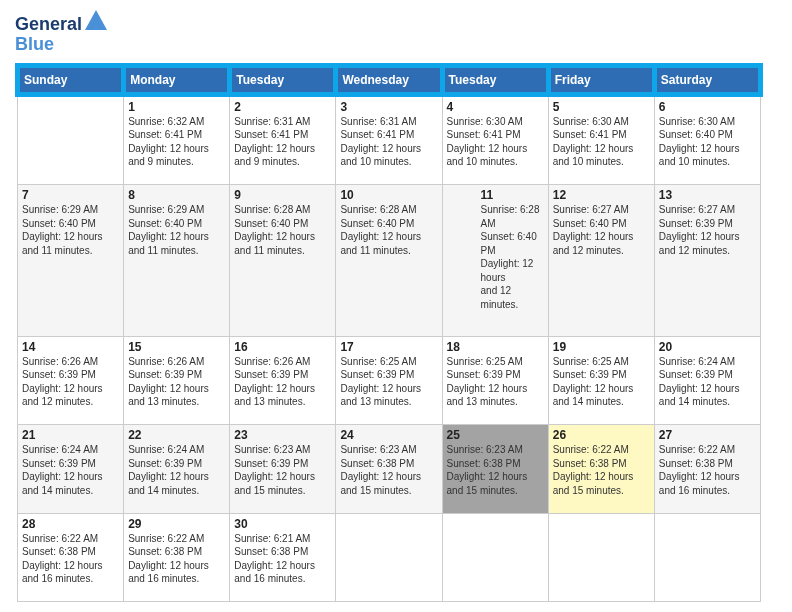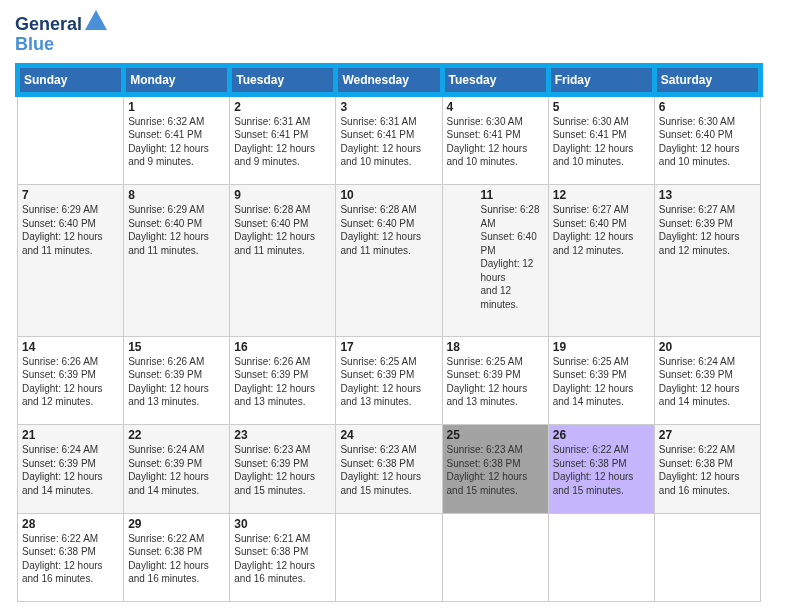--- a/index.html
+++ b/index.html
@@ -223,21 +223,21 @@
             <div class="day-info">Sunrise: 6:23 AM<br>Sunset: 6:39 PM<br>Daylight: 12 hours<br>and 15 minutes.</div>
           </td>
           <td style="background: rgb(245, 245, 245);">
             <span class="day-num">24</span>
             <div class="day-info">Sunrise: 6:23 AM<br>Sunset: 6:38 PM<br>Daylight: 12 hours<br>and 15 minutes.</div>
           </td>
           <td style="background: #a3a3a3;">
             <span class="day-num">25</span>
             <div class="day-info">Sunrise: 6:23 AM<br>Sunset: 6:38 PM<br>Daylight: 12 hours<br>and 15 minutes.</div>
           </td>
-          <td style="background: #c4b5fd;">
+          <td style="background: #fef9c3;">
             <span class="day-num">26</span>
             <div class="day-info">Sunrise: 6:22 AM<br>Sunset: 6:38 PM<br>Daylight: 12 hours<br>and 15 minutes.</div>
           </td>
           <td style="background: rgb(245, 245, 245);">
             <span class="day-num">27</span>
             <div class="day-info">Sunrise: 6:22 AM<br>Sunset: 6:38 PM<br>Daylight: 12 hours<br>and 16 minutes.</div>
           </td>
         </tr>
         <tr>
           <td>

